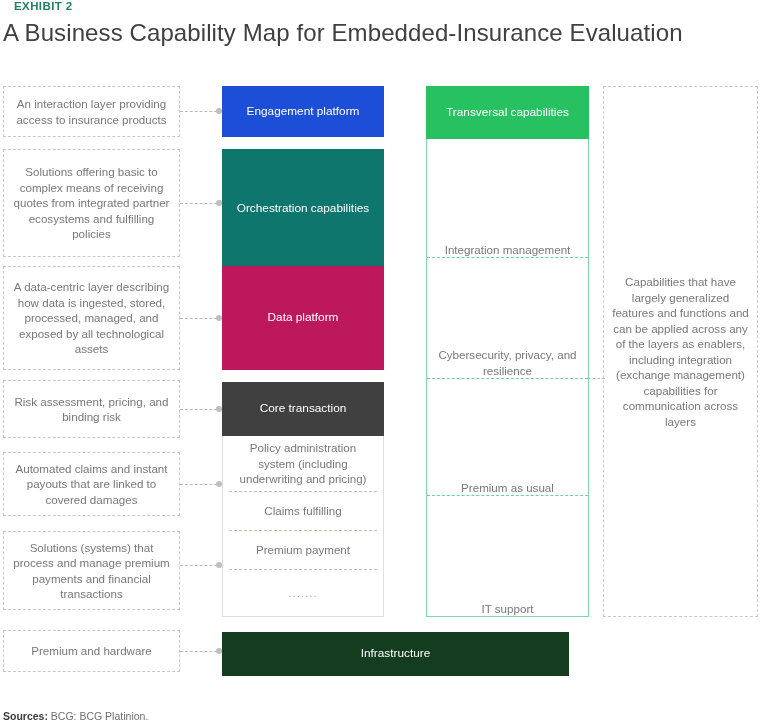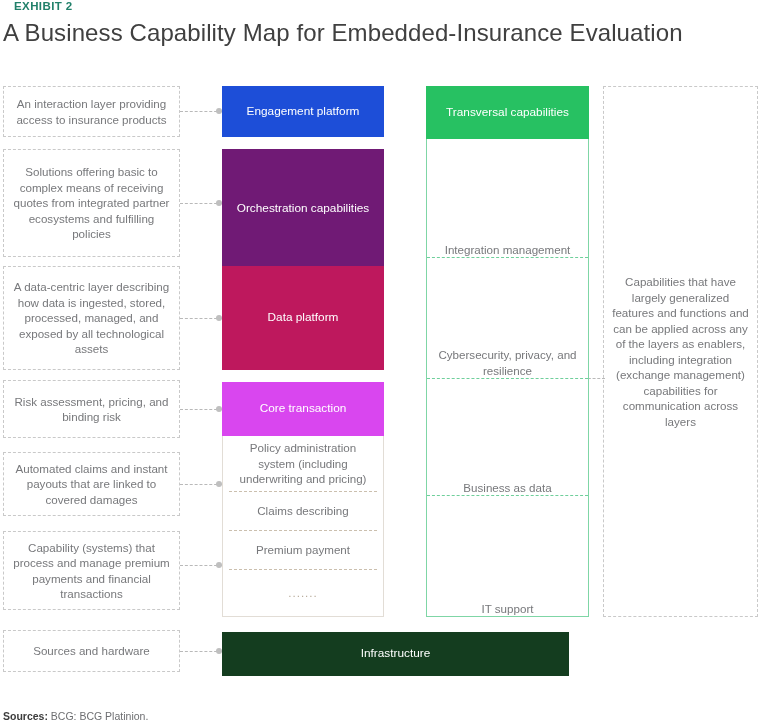--- a/index.html
+++ b/index.html
@@ -131,51 +131,51 @@
 
 <div class="dashbox" style="left:3px; top:380px; width:177px; height:58px;">
   <span>Risk assessment, pricing, and binding risk</span>
 </div>
 
 <div class="dashbox" style="left:3px; top:452px; width:177px; height:64px;">
   <span>Automated claims and instant payouts that are linked to covered damages</span>
 </div>
 
 <div class="dashbox" style="left:3px; top:531px; width:177px; height:79px;">
-  <span>Capability (systems) that process and manage premium payments and financial transactions</span>
+  <span>Solutions (systems) that process and manage premium payments and financial transactions</span>
 </div>
 
 <div class="dashbox" style="left:3px; top:630px; width:177px; height:42px;">
-  <span>Sources and hardware</span>
+  <span>Premium and hardware</span>
 </div>
 
 <div class="solidbox" style="left:222px; top:86px; width:162px; height:51px; background:#1d4ed8;">
   <span>Engagement platform</span>
 </div>
 
-<div class="solidbox" style="left:222px; top:149px; width:162px; height:120px; background:#701a75;">
+<div class="solidbox" style="left:222px; top:149px; width:162px; height:120px; background:#0f766e;">
   <span>Orchestration capabilities</span>
 </div>
 
 <div class="solidbox" style="left:222px; top:266px; width:162px; height:104px; background:#be185d;">
   <span>Data platform</span>
 </div>
 
 <div id="core-group" style="left:222px; top:382px; width:162px; height:235px;">
-  <div class="solidbox" style="left:-1px; top:-1px; width:162px; height:54px; background:#d946ef;">
+  <div class="solidbox" style="left:-1px; top:-1px; width:162px; height:54px; background:#404040;">
     <span>Core transaction</span>
   </div>
 
   <div class="core-sub" style="top:53px; height:55px;">
     <span>Policy administration system (including underwriting and pricing)</span>
   </div>
   <div class="core-sep" style="top:108px;"></div>
 
   <div class="core-sub" style="top:108px; height:39px;">
-    <span>Claims describing</span>
+    <span>Claims fulfilling</span>
   </div>
   <div class="core-sep" style="top:147px;"></div>
 
   <div class="core-sub" style="top:147px; height:39px;">
     <span>Premium payment</span>
   </div>
   <div class="core-sep" style="top:186px;"></div>
 
   <div class="core-sub" style="top:186px; height:47px; color:#b7aa99; letter-spacing:1px;">
     <span>.......</span>
@@ -191,21 +191,21 @@
     <span>Integration management</span>
   </div>
   <div class="tv-sep" style="top:170px;"></div>
 
   <div class="tv-sub" style="top:170px; height:121px;">
     <span>Cybersecurity, privacy, and resilience</span>
   </div>
   <div class="tv-sep" style="top:291px;"></div>
 
   <div class="tv-sub" style="top:291px; height:117px;">
-    <span>Business as data</span>
+    <span>Premium as usual</span>
   </div>
   <div class="tv-sep" style="top:408px;"></div>
 
   <div class="tv-sub" style="top:408px; height:121px;">
     <span>IT support</span>
   </div>
 </div>
 
 <div class="dashbox" style="left:603px; top:86px; width:155px; height:531px; font-size:11.6px; padding:6px 6px;">
   <span>Capabilities that have largely generalized features and functions and can be applied across any of the layers as enablers, including integration (exchange management) capabilities for communication across layers</span>

